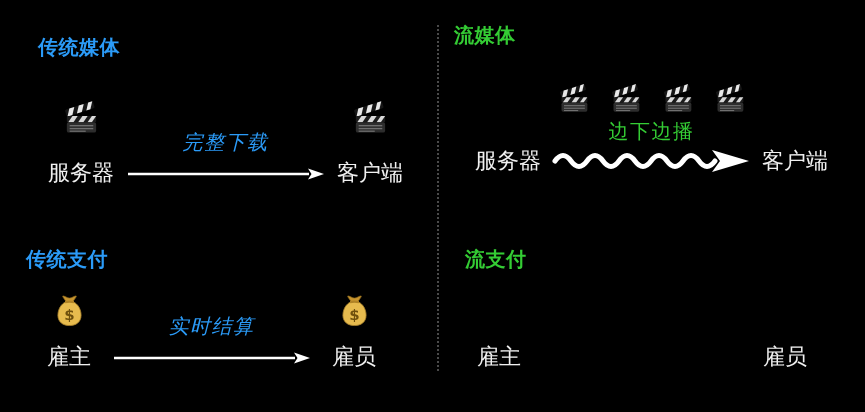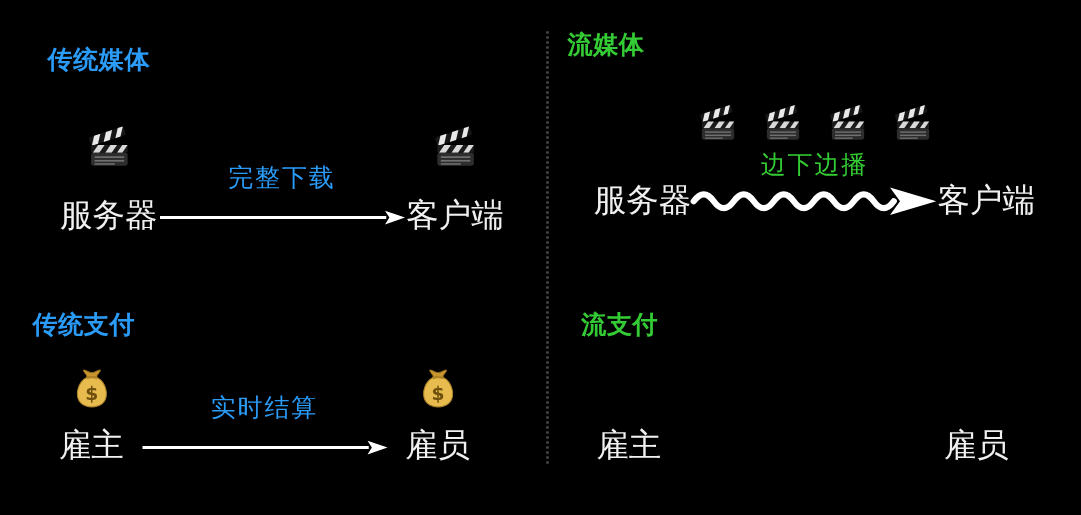--- a/index.html
+++ b/index.html
@@ -35,28 +35,28 @@
   }
   .top .flow-row    { bottom:32px; }
   .bottom .flow-row { bottom:42px; }
   #q1 .flow-row { padding:0 3px 0 10px; }
   #q2 .flow-row { padding:0 2px 0 21px; }
   #q3 .flow-row { padding:0 18px 0 21px; }
   #q4 .flow-row { padding:0 23px; }
 
   .node { display:flex; flex-direction:column; align-items:center; }
   .node-label {
-    font-size:26px; font-weight:500; color:#F0F0F0;
+    font-size:22px; font-weight:500; color:#F0F0F0;
     line-height:26px; white-space:nowrap;
   }
   .node-icon-clapper { width:34px; height:34px; margin-bottom:26px; }
   .node-icon-bag     { width:29px; height:33px; margin-bottom:17px; }
 
   .channel { flex:1; display:flex; flex-direction:column; align-items:center; min-width:0; }
-  .channel.straight { margin-bottom:4px; }
+  .channel.straight { margin-bottom:4px;font-style:italic; }
   .flow-label {
     font-size:20px; font-weight:500; letter-spacing:1.5px;
     line-height:24px; white-space:nowrap;
   }
   .channel.straight .flow-label { margin-bottom:12px; }
   .channel.wavy .flow-label     { margin-bottom:3px; }
 
   .flow-icons { display:flex; align-items:flex-end; }
   .flow-icons.media   { gap:22px; margin-bottom:6px; }
   .flow-icons.payment { gap:29px; margin-bottom:2px; }

